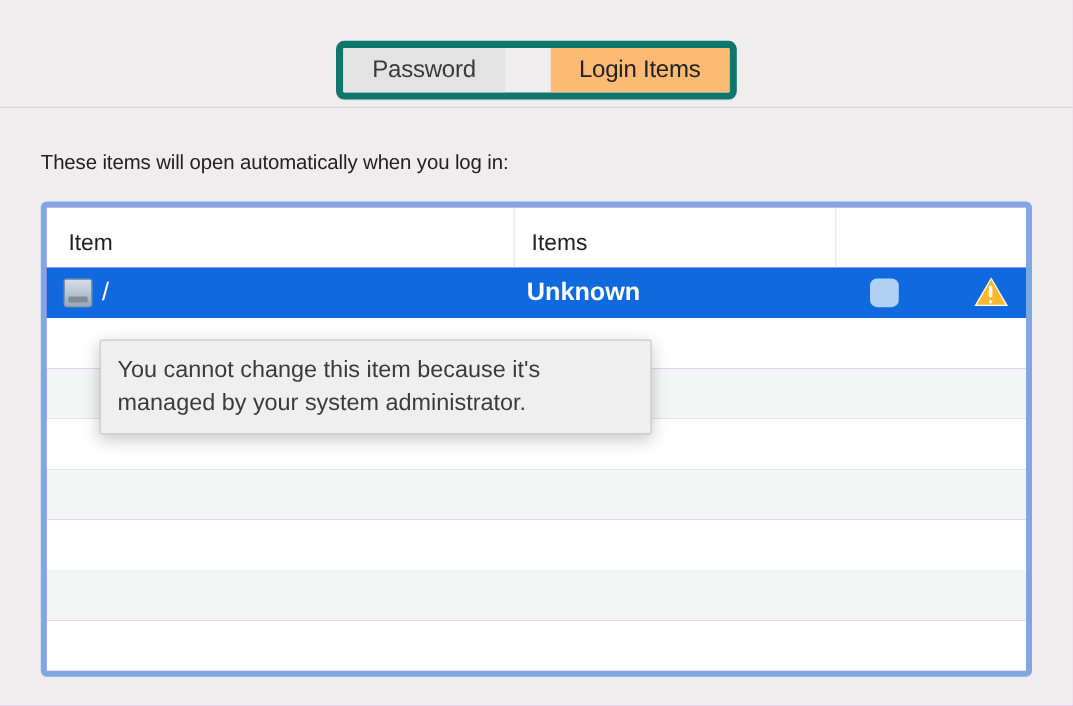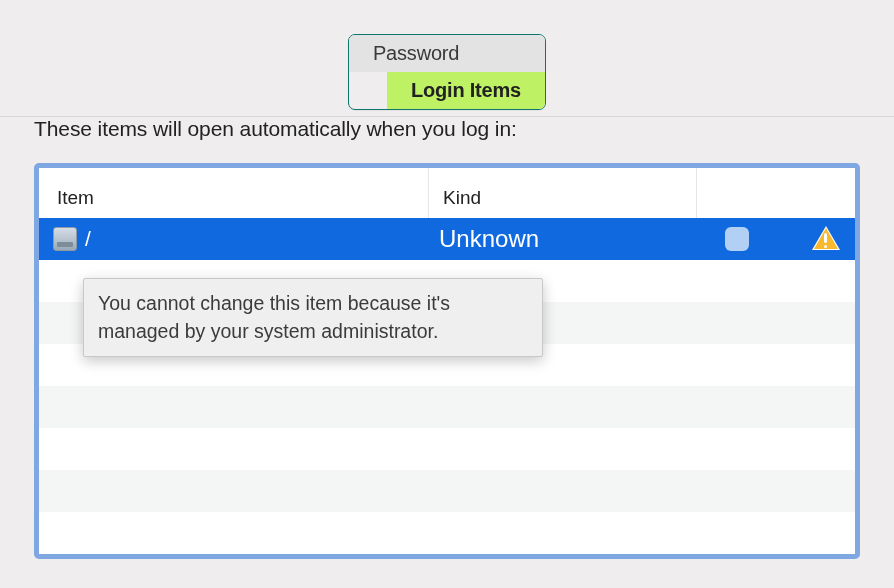--- a/index.html
+++ b/index.html
@@ -12,54 +12,54 @@
     color: #222;
   }
   .tabbar {
     width: 100%;
     display: flex;
     justify-content: center;
     padding-top: 34px;
   }
   .tabbar-inner {
     display: flex;
-    border: 1px solid #0f766e;
+    border: 6px solid #0f766e;
     border-radius: 7px;
     overflow: hidden;
     box-shadow: 0 1px 1px rgba(0,0,0,0.05);
-    flex-direction: column;
   }
   .tab {
     font-size: 20px;
     padding: 7px 24px;
     letter-spacing: -0.2px;
     cursor: pointer;
   }
   .tab.inactive {
     background: #e3e3e3;
     color: #3a3a3a;
   }
   .tab.active {
-    background: #bef264;
-    color: #222;
-    font-weight: 700;
+    background: #fdba74;
+    color: #222;
+    font-weight: 400;
     margin-left: 38px;
   }
   .divider-top {
     height: 1px;
     background: #d8d6d7;
     width: 100%;
     margin-top: 6px;
   }
   .content {
     padding: 0 34px;
   }
   .description {
-    font-size: 21px;
-    color: #222;
+    font-size: 17px;
+    color: #222;
+    margin-top: 36px;
     letter-spacing: -0.1px;
   }
   .table-frame {
     border: 5px solid #7fa8e2;
     border-radius: 5px;
     background: #d946ef;
     margin-top: 22px;
     position: relative;
   }
   .table-header {
@@ -109,21 +109,22 @@
     flex: 0 0 390px;
     padding-left: 14px;
     display: flex;
     align-items: center;
     gap: 8px;
     font-size: 21px;
   }
   .cell-kind {
     flex: 0 0 268px;
     padding-left: 10px;
-    font-size: 24px;
+    font-size: 21px;
+    font-weight: bold;
   }
   .cell-hide {
     flex: 0 0 78px;
     display: flex;
     justify-content: flex-start;
     padding-left: 28px;
   }
   .cell-icon {
     flex: 1;
     display: flex;
@@ -222,21 +223,21 @@
   </div>
 </div>
 <div class="divider-top"></div>
 
 <div class="content">
   <div class="description">These items will open automatically when you log in:</div>
 
   <div class="table-frame">
     <div class="table-header">
       <div class="th th-item">Item</div>
-      <div class="th th-kind">Kind</div>
+      <div class="th th-kind">Items</div>
       <div class="th" style="flex:1"></div>
     </div>
 
     <div class="table-body">
       <div class="row selected">
         <div class="cell-item">
           <div class="hd-icon"></div>
           <span>/</span>
         </div>
         <div class="cell-kind">Unknown</div>

